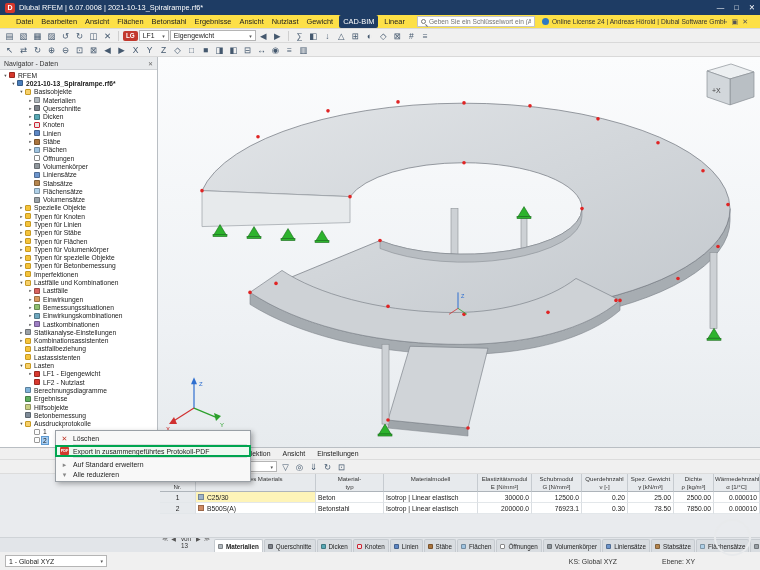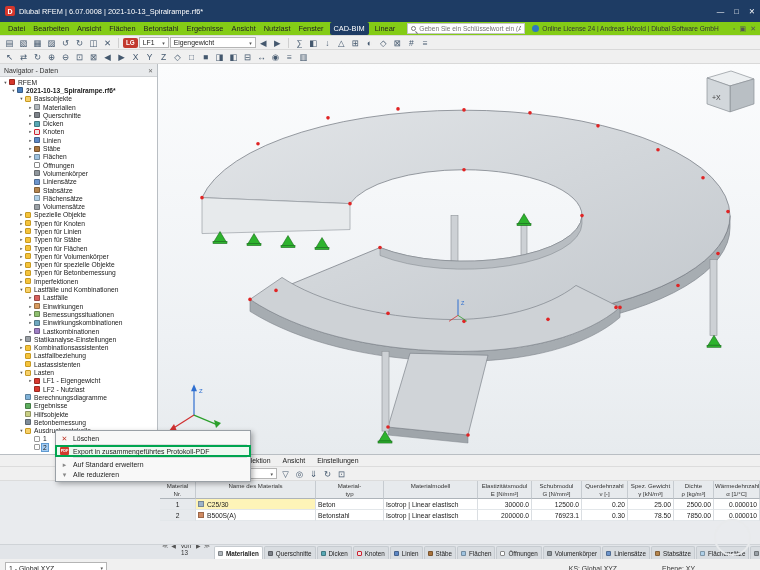--- a/index.html
+++ b/index.html
@@ -1,28 +1,28 @@
 <!DOCTYPE html>
 <html><head>
 <meta charset="utf-8">
 <style>
 *{margin:0;padding:0;box-sizing:border-box}
 html,body{width:760px;height:570px;overflow:hidden}
 body{font-family:"Liberation Sans",sans-serif;background:#777}
 .app{position:relative;width:760px;height:570px;background:#f0f0f0;overflow:hidden;font-size:8px;color:#222}
 
 
-.titlebar{height:22px;background:#1e3c64;color:#fff;display:flex;align-items:center;padding:0 5px;gap:4px}
+.titlebar{height:15px;background:#1e3c64;color:#fff;display:flex;align-items:center;padding:0 5px;gap:4px}
 .app-icon{width:10px;height:10px;background:#d5372c;color:#fff;font-size:7px;font-weight:bold;display:flex;align-items:center;justify-content:center;border-radius:2px;flex:none}
 .tb-title{font-size:7.4px;white-space:nowrap}
 .win-controls{margin-left:auto;display:flex;gap:10px;font-size:7.5px}
 .win-controls span{cursor:default;line-height:15px}
 
 
-.menubar{height:14px;display:flex;align-items:center;background:#84cc16;border-bottom:1px solid #d9d9d9;padding:0 4px;font-size:7.4px}
+.menubar{height:14px;display:flex;align-items:center;background:#fde047;border-bottom:1px solid #d9d9d9;padding:0 12px;font-size:7.4px}
 .menus{display:flex;align-items:center}
 .menu-item{padding:2px 4px;white-space:nowrap}
 .menu-item.dark{background:#1e3c64;color:#fff;border-radius:2px;margin:0 2px}
 .searchbox{margin-left:8px;display:flex;align-items:center;gap:3px;background:#fff;border:1px solid #c5c5c5;height:11px;padding:0 3px;width:118px;flex:none}
 .searchbox input{border:none;outline:none;font-size:6.6px;width:100%;font-family:inherit;color:#666;background:transparent}
 .search-icon{width:5px;height:5px;border:1px solid #777;border-radius:50%;position:relative;flex:none}
 .search-icon::after{content:"";position:absolute;width:3px;height:1px;background:#777;transform:rotate(45deg);left:3px;top:5px}
 .license{margin-left:7px;font-size:6.6px;color:#333;display:flex;align-items:center;gap:3px;white-space:nowrap;overflow:hidden}
 .lic-dot{width:7px;height:7px;border-radius:50%;background:#2e78c2;flex:none}
 .mb-right{margin-left:auto;display:flex;gap:4px;color:#555;font-size:7px}
@@ -144,21 +144,21 @@
         <span class="menu-item">Flächen</span>
 
         <span class="menu-item">Betonstahl</span>
 
         <span class="menu-item">Ergebnisse</span>
 
         <span class="menu-item">Ansicht</span>
 
         <span class="menu-item">Nutzlast</span>
 
-        <span class="menu-item">Fenster</span>
+        <span class="menu-item">Gewicht</span>
 
         <span class="menu-item dark">CAD-BIM</span>
 
         <span class="menu-item">Linear</span>
       </div>
     <div class="searchbox">
       <span class="search-icon"></span>
       <input placeholder="Geben Sie ein Schlüsselwort ein (Alt+...)" style="">
     </div>
     <div class="license">

